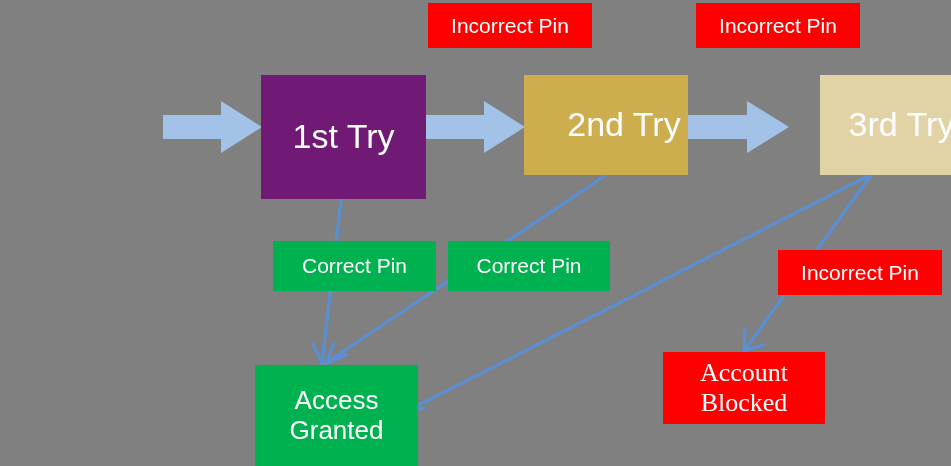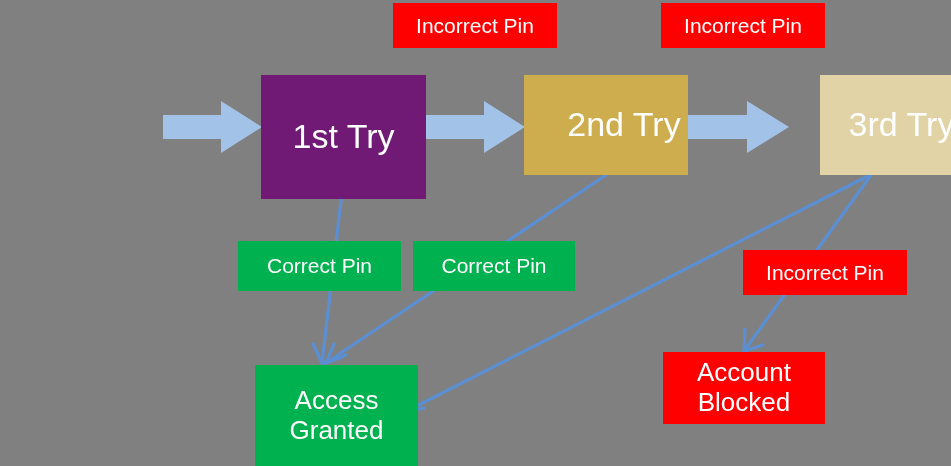--- a/index.html
+++ b/index.html
@@ -30,20 +30,21 @@
   .terminal-node { font-size: 26px; }
   .label-chip {
     position: absolute;
     display: flex;
     align-items: center;
     justify-content: center;
     color: #ffffff;
     font-size: 21px;
     box-sizing: border-box;
     z-index: 4;
+    margin-left: 35px;
   }
   #arrow-layer {
     position: absolute;
     left: 0;
     top: 0;
     width: 951px;
     height: 466px;
     z-index: 2;
   }
   .block-arrow { z-index: 1; }
@@ -93,21 +94,21 @@
 
   <div class="node stage-node" style="left:261px;top:75px;width:165px;height:124px;background:#701a75;">1st Try</div>
 
   <div class="node stage-node" style="left:524px;top:75px;width:164px;height:100px;background:#cead4e;padding-left:36px;">2nd Try</div>
 
   <div class="node stage-node" style="left:820px;top:75px;width:163px;height:100px;background:#e2d3a6;">3rd Try</div>
 
   <div class="node terminal-node" style="left:255px;top:365px;width:163px;height:101px;background:#00b14f;white-space:pre-line;">Access
 Granted</div>
 
-  <div class="node terminal-node" style="left:663px;top:352px;width:162px;height:72px;background:#ff0000;white-space:pre-line;">Account
+  <div class="node terminal-node" style="left:663px;top:352px;width:162px;height:72px;background:#ff0000;white-space:pre-line;font-family:Liberation Serif, serif;">Account
 Blocked</div>
 
   <div class="label-chip" style="left:393px;top:3px;width:164px;height:45px;background:#ff0000;">Incorrect Pin</div>
 
   <div class="label-chip" style="left:661px;top:3px;width:164px;height:45px;background:#ff0000;">Incorrect Pin</div>
 
   <div class="label-chip" style="left:238px;top:241px;width:163px;height:50px;background:#00b14f;">Correct Pin</div>
 
   <div class="label-chip" style="left:413px;top:241px;width:162px;height:50px;background:#00b14f;">Correct Pin</div>
 

